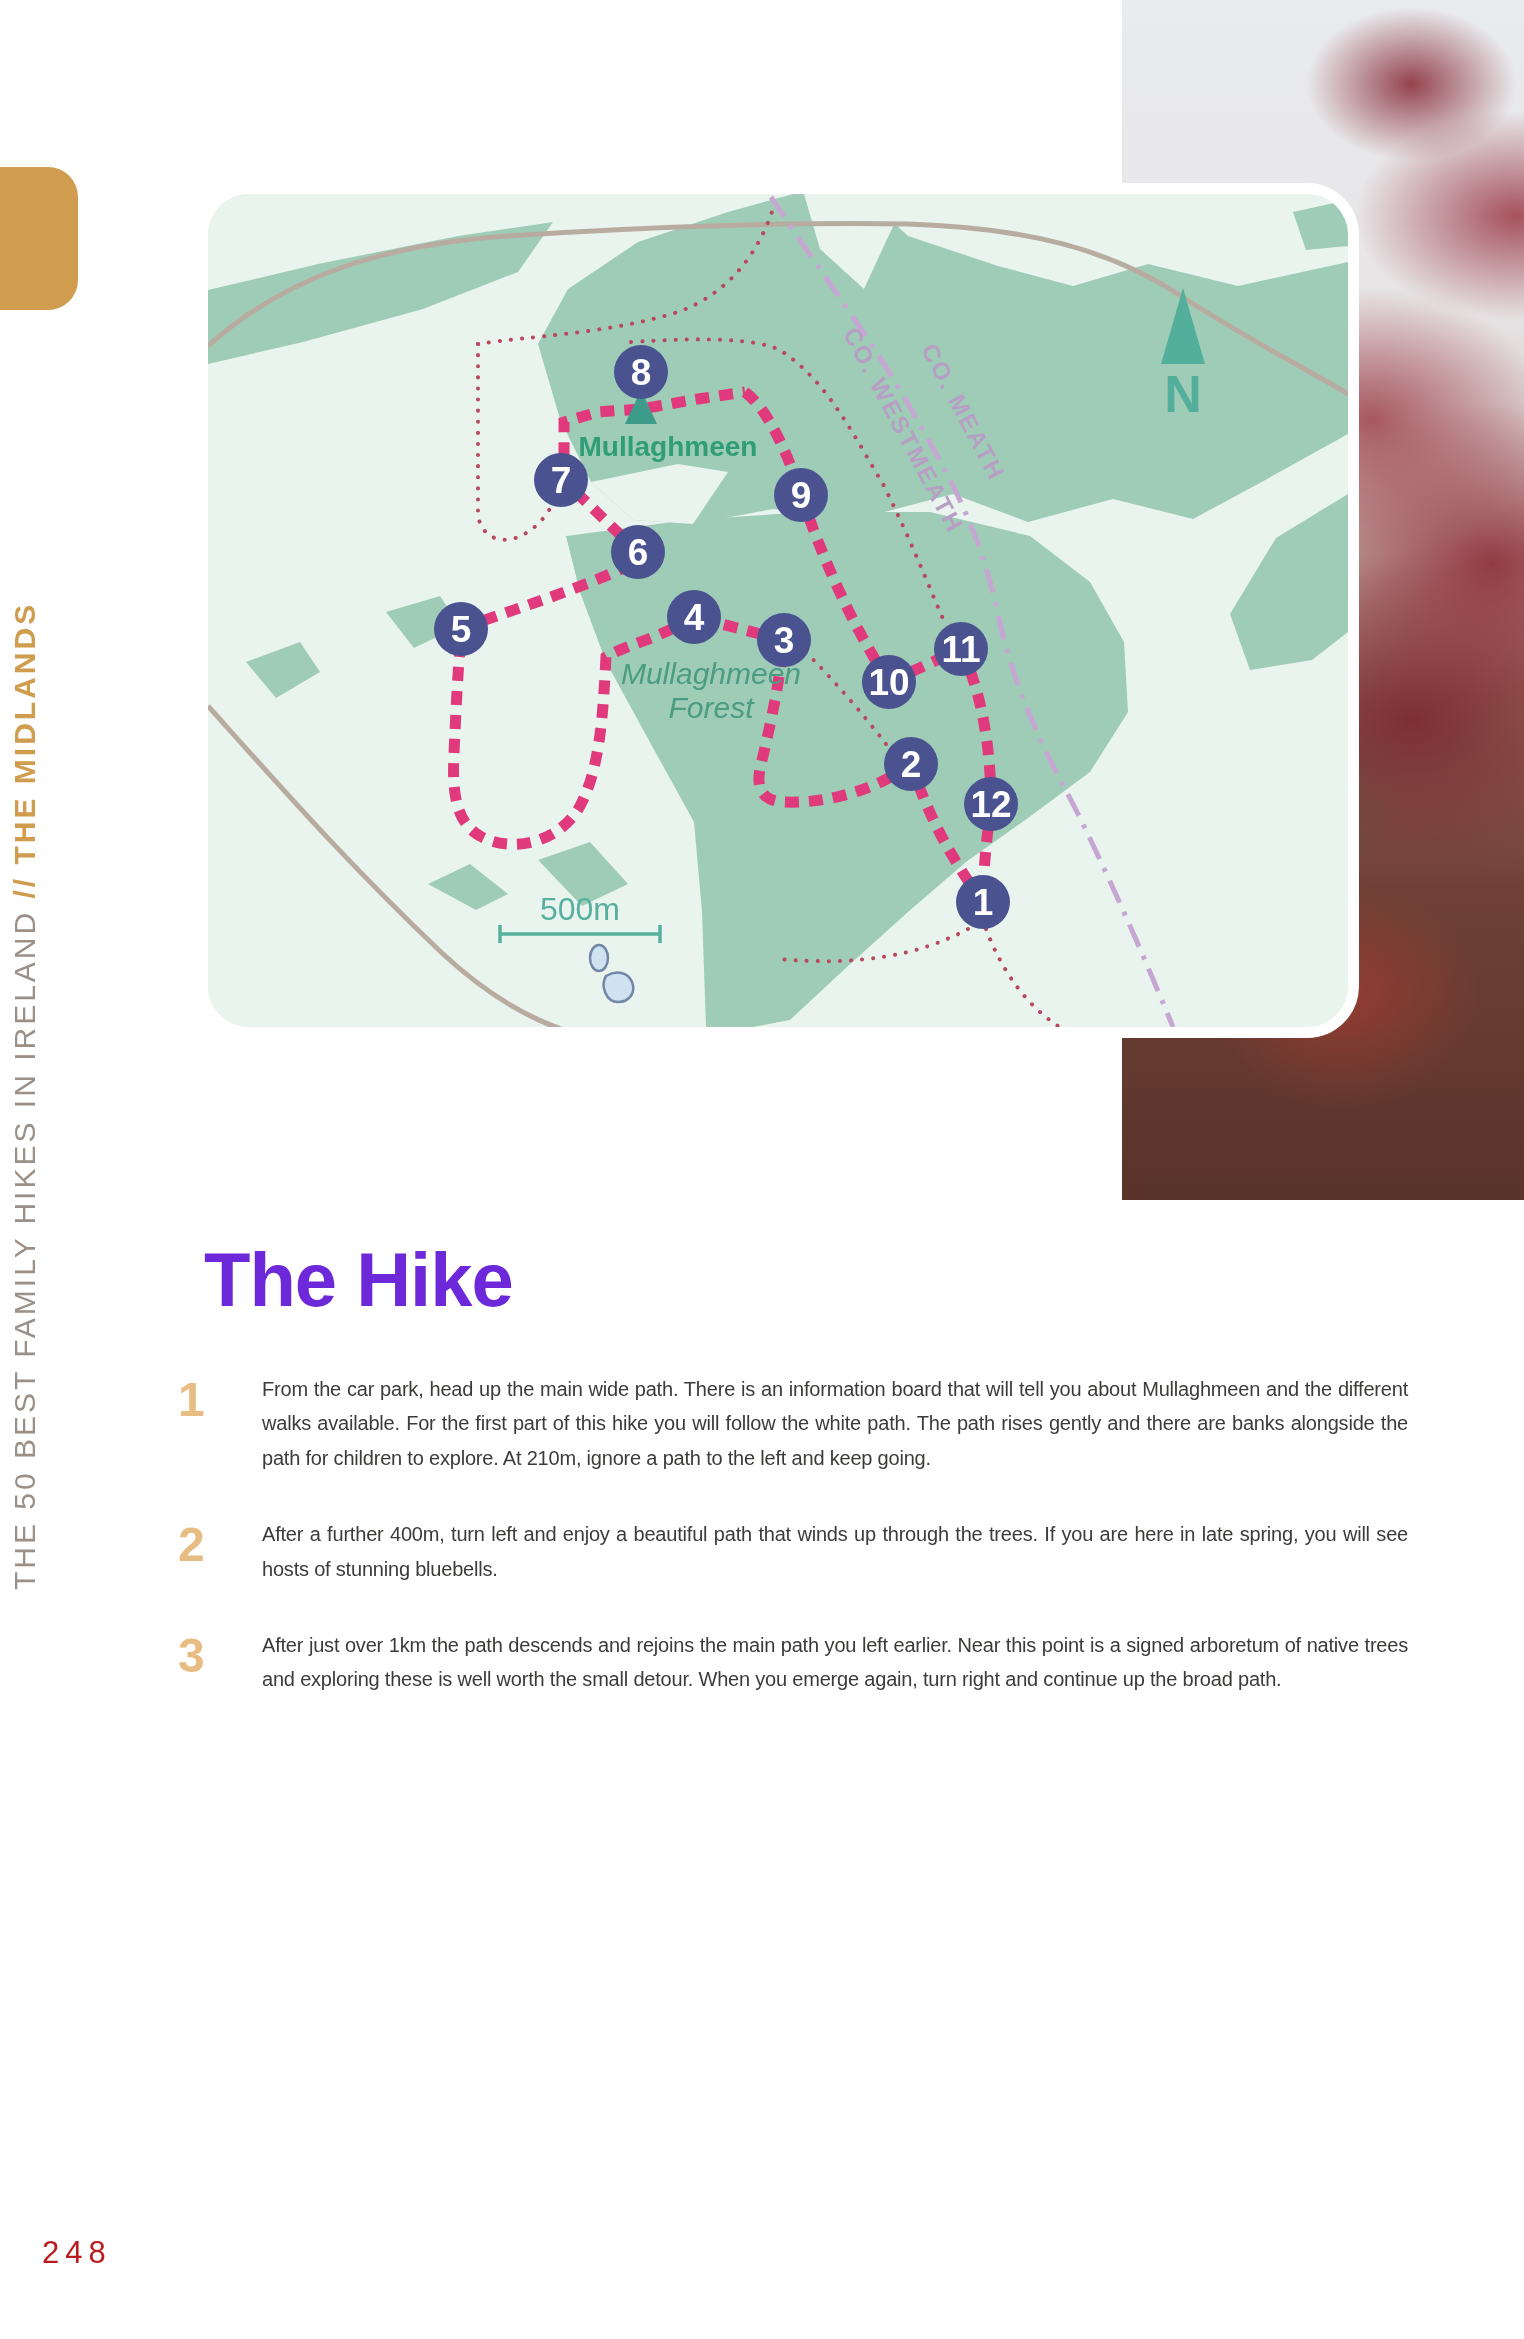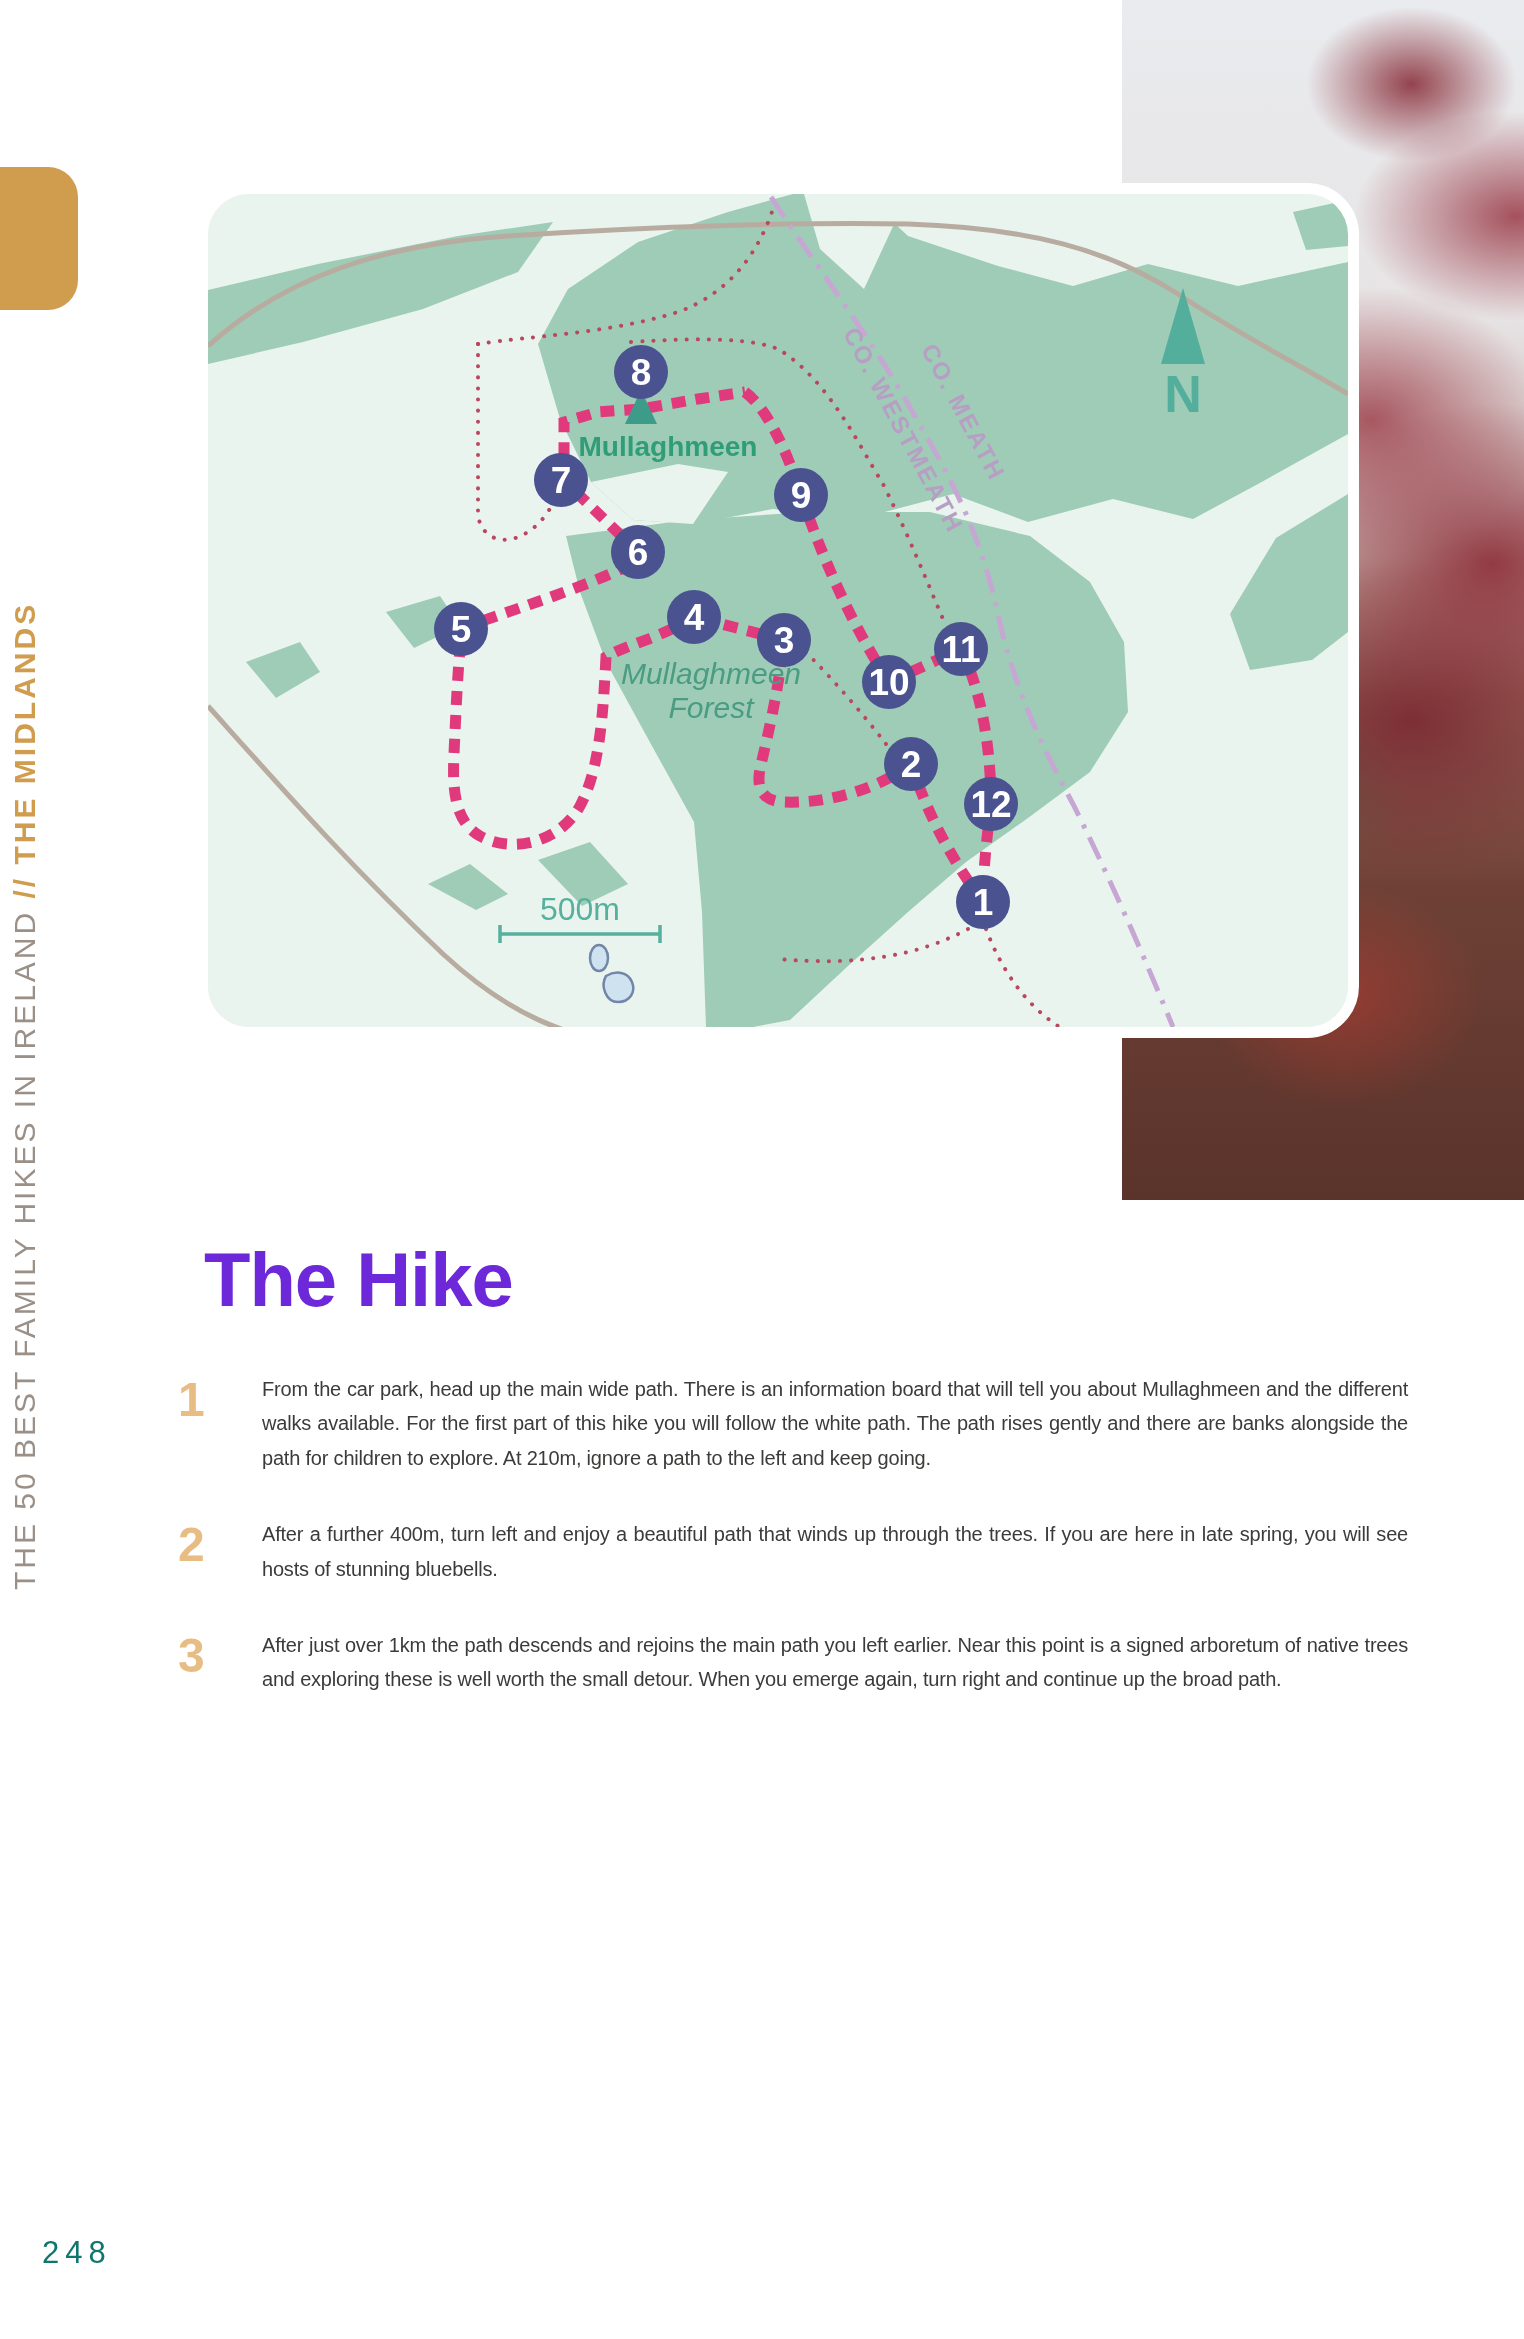--- a/index.html
+++ b/index.html
@@ -47,21 +47,21 @@
   .step{display:flex;margin-bottom:42px;}
   .step-num{
     width:84px;flex:0 0 84px;font-size:48px;font-weight:bold;color:#e7bd83;
     line-height:1.1;padding-top:2px;
   }
   .step-text{
     flex:1;font-size:20px;line-height:1.72;color:#3b3b39;
     text-align:justify;letter-spacing:-0.2px;
   }
   .page-num{
-    position:absolute;left:42px;top:2235px;font-size:31px;color:#0f766e;
+    position:absolute;left:42px;top:2235px;font-size:31px;color:#b91c1c;
     letter-spacing:6px;
   }
 </style>
 </head>
 <body>
 
 <div class="side-tab"></div>
 <div class="side-text"><span>THE 50 BEST FAMILY HIKES IN IRELAND </span><span class="accent">// THE MIDLANDS</span></div>
 
 <div class="photo"></div>

